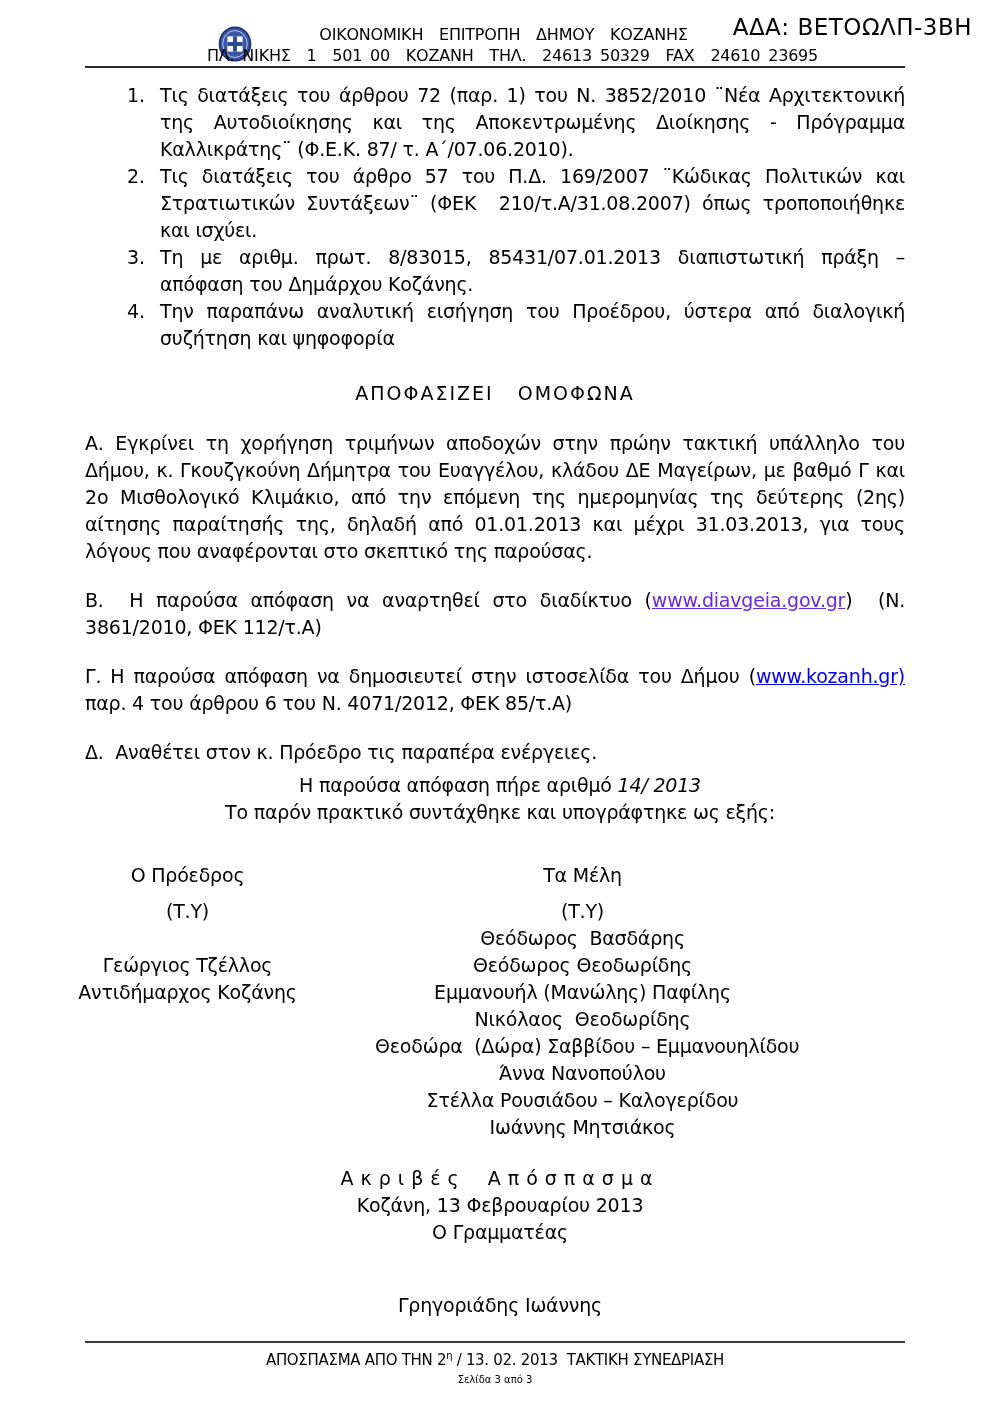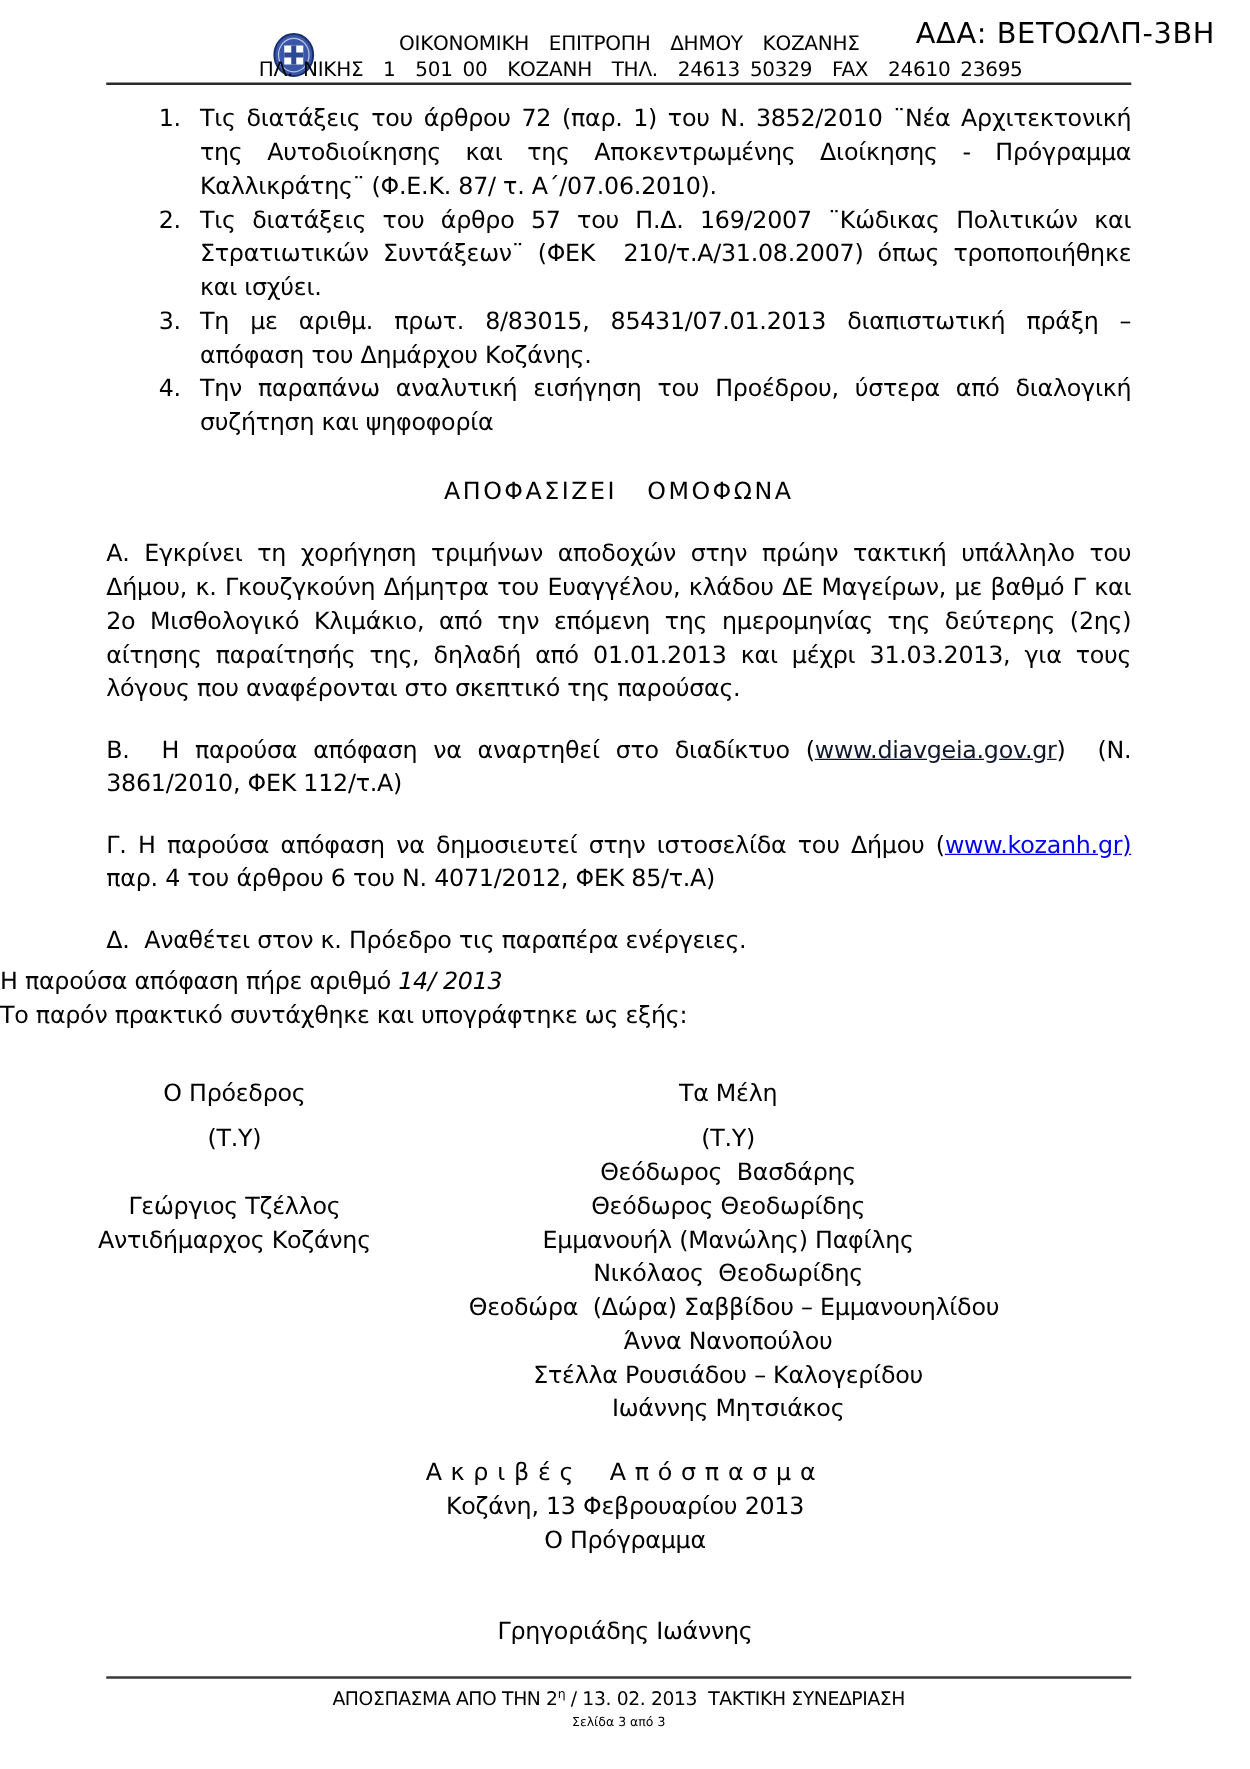--- a/index.html
+++ b/index.html
@@ -20,21 +20,21 @@
   .num-row { display:flex; }
   .num { width:33px; flex:none; }
   .item-text { flex:1; text-align:justify; white-space:pre-wrap; }
   .decide-heading { text-align:center; letter-spacing:2px; margin:28px 0 23px 0; white-space:pre; }
   .doc-par { text-align:justify; white-space:pre-wrap; margin:0 0 22px 0; }
   .doc-par.last { margin-bottom:0; }
   a.doc-link { text-decoration:underline; }
 
   
   .closing-block { position:absolute; top:772px; left:0; width:1000px; font-size:19px; line-height:27px; letter-spacing:-0.2px; }
-  .center-line { text-align:left; white-space:pre-wrap; }
+  .center-line { text-align:center; white-space:pre-wrap; }
   .italic { font-style:italic; }
   .sig-row { display:flex; margin-top:36px; }
   .sig-left  { width:375px; text-align:center; }
   .sig-right { width:415px; text-align:center; }
   .sig-title { margin-bottom:9px; white-space:pre; }
   .sig-line { white-space:pre; min-height:27px; }
   .attest { margin-top:24px; text-align:center; }
   .attest-title { letter-spacing:7px; word-spacing:9px; }
   .secretary-name { margin-top:46px; }
 
@@ -84,21 +84,21 @@
       <div class="num-row">
         <span class="num">4.</span>
         <div class="item-text">Την παραπάνω αναλυτική εισήγηση του Προέδρου, ύστερα από διαλογική συζήτηση και ψηφοφορία</div>
       </div>
     </div>
 
     <div class="decide-heading">ΑΠΟΦΑΣΙΖΕΙ   ΟΜΟΦΩΝΑ</div>
 
     <div class="doc-par">Α. Εγκρίνει τη χορήγηση τριμήνων αποδοχών στην πρώην τακτική υπάλληλο του Δήμου, κ. Γκουζγκούνη Δήμητρα του Ευαγγέλου, κλάδου ΔΕ Μαγείρων, με βαθμό Γ και 2ο Μισθολογικό Κλιμάκιο, από την επόμενη της ημερομηνίας της δεύτερης (2ης) αίτησης παραίτησής της, δηλαδή από 01.01.2013 και μέχρι 31.03.2013, για τους λόγους που αναφέρονται στο σκεπτικό της παρούσας.</div>
 
-    <div class="doc-par"><span>Β.  Η παρούσα απόφαση να αναρτηθεί στο διαδίκτυο (</span><a class="doc-link" style="color:#0f172a" href="#">www.diavgeia.gov.gr</a><span>)  (Ν. 3861/2010, ΦΕΚ 112/τ.Α)</span></div>
+    <div class="doc-par"><span>Β.  Η παρούσα απόφαση να αναρτηθεί στο διαδίκτυο (</span><a class="doc-link" style="color:#6d28d9" href="#">www.diavgeia.gov.gr</a><span>)  (Ν. 3861/2010, ΦΕΚ 112/τ.Α)</span></div>
 
     <div class="doc-par"><span>Γ. Η παρούσα απόφαση να δημοσιευτεί στην ιστοσελίδα του Δήμου (</span><a class="doc-link" style="color:#0000ee" href="#">www.kozanh.gr)</a><span> παρ. 4 του άρθρου 6 του Ν. 4071/2012, ΦΕΚ 85/τ.Α)</span></div>
 
     <div class="doc-par last">Δ.  Αναθέτει στον κ. Πρόεδρο τις παραπέρα ενέργειες.</div>
 
   </div>
 
   <div class="closing-block">
 
     <div class="center-line"><span>Η παρούσα απόφαση πήρε αριθμό </span><span class="italic">14/ 2013</span></div>
@@ -122,21 +122,21 @@
         <div class="sig-line">Θεοδώρα  (Δώρα) Σαββίδου – Εμμανουηλίδου</div>
         <div class="sig-line">Άννα Νανοπούλου</div>
         <div class="sig-line">Στέλλα Ρουσιάδου – Καλογερίδου</div>
         <div class="sig-line">Ιωάννης Μητσιάκος</div>
       </div>
     </div>
 
     <div class="attest">
       <div class="attest-title">Ακριβές Απόσπασμα</div>
       <div>Κοζάνη, 13 Φεβρουαρίου 2013</div>
-      <div>Ο Πρόγραμμα</div>
+      <div>Ο Γραμματέας</div>
       <div class="secretary-name">Γρηγοριάδης Ιωάννης</div>
     </div>
 
   </div>
 
   <div class="footer">
     <div class="footer-rule"></div>
     <div class="footer-line1"><span>ΑΠΟΣΠΑΣΜΑ ΑΠΟ ΤΗΝ 2</span><sup>η</sup><span> / 13. 02. 2013  ΤΑΚΤΙΚΗ ΣΥΝΕΔΡΙΑΣΗ</span></div>
     <div class="footer-line2">Σελίδα 3 από 3</div>
   </div>

